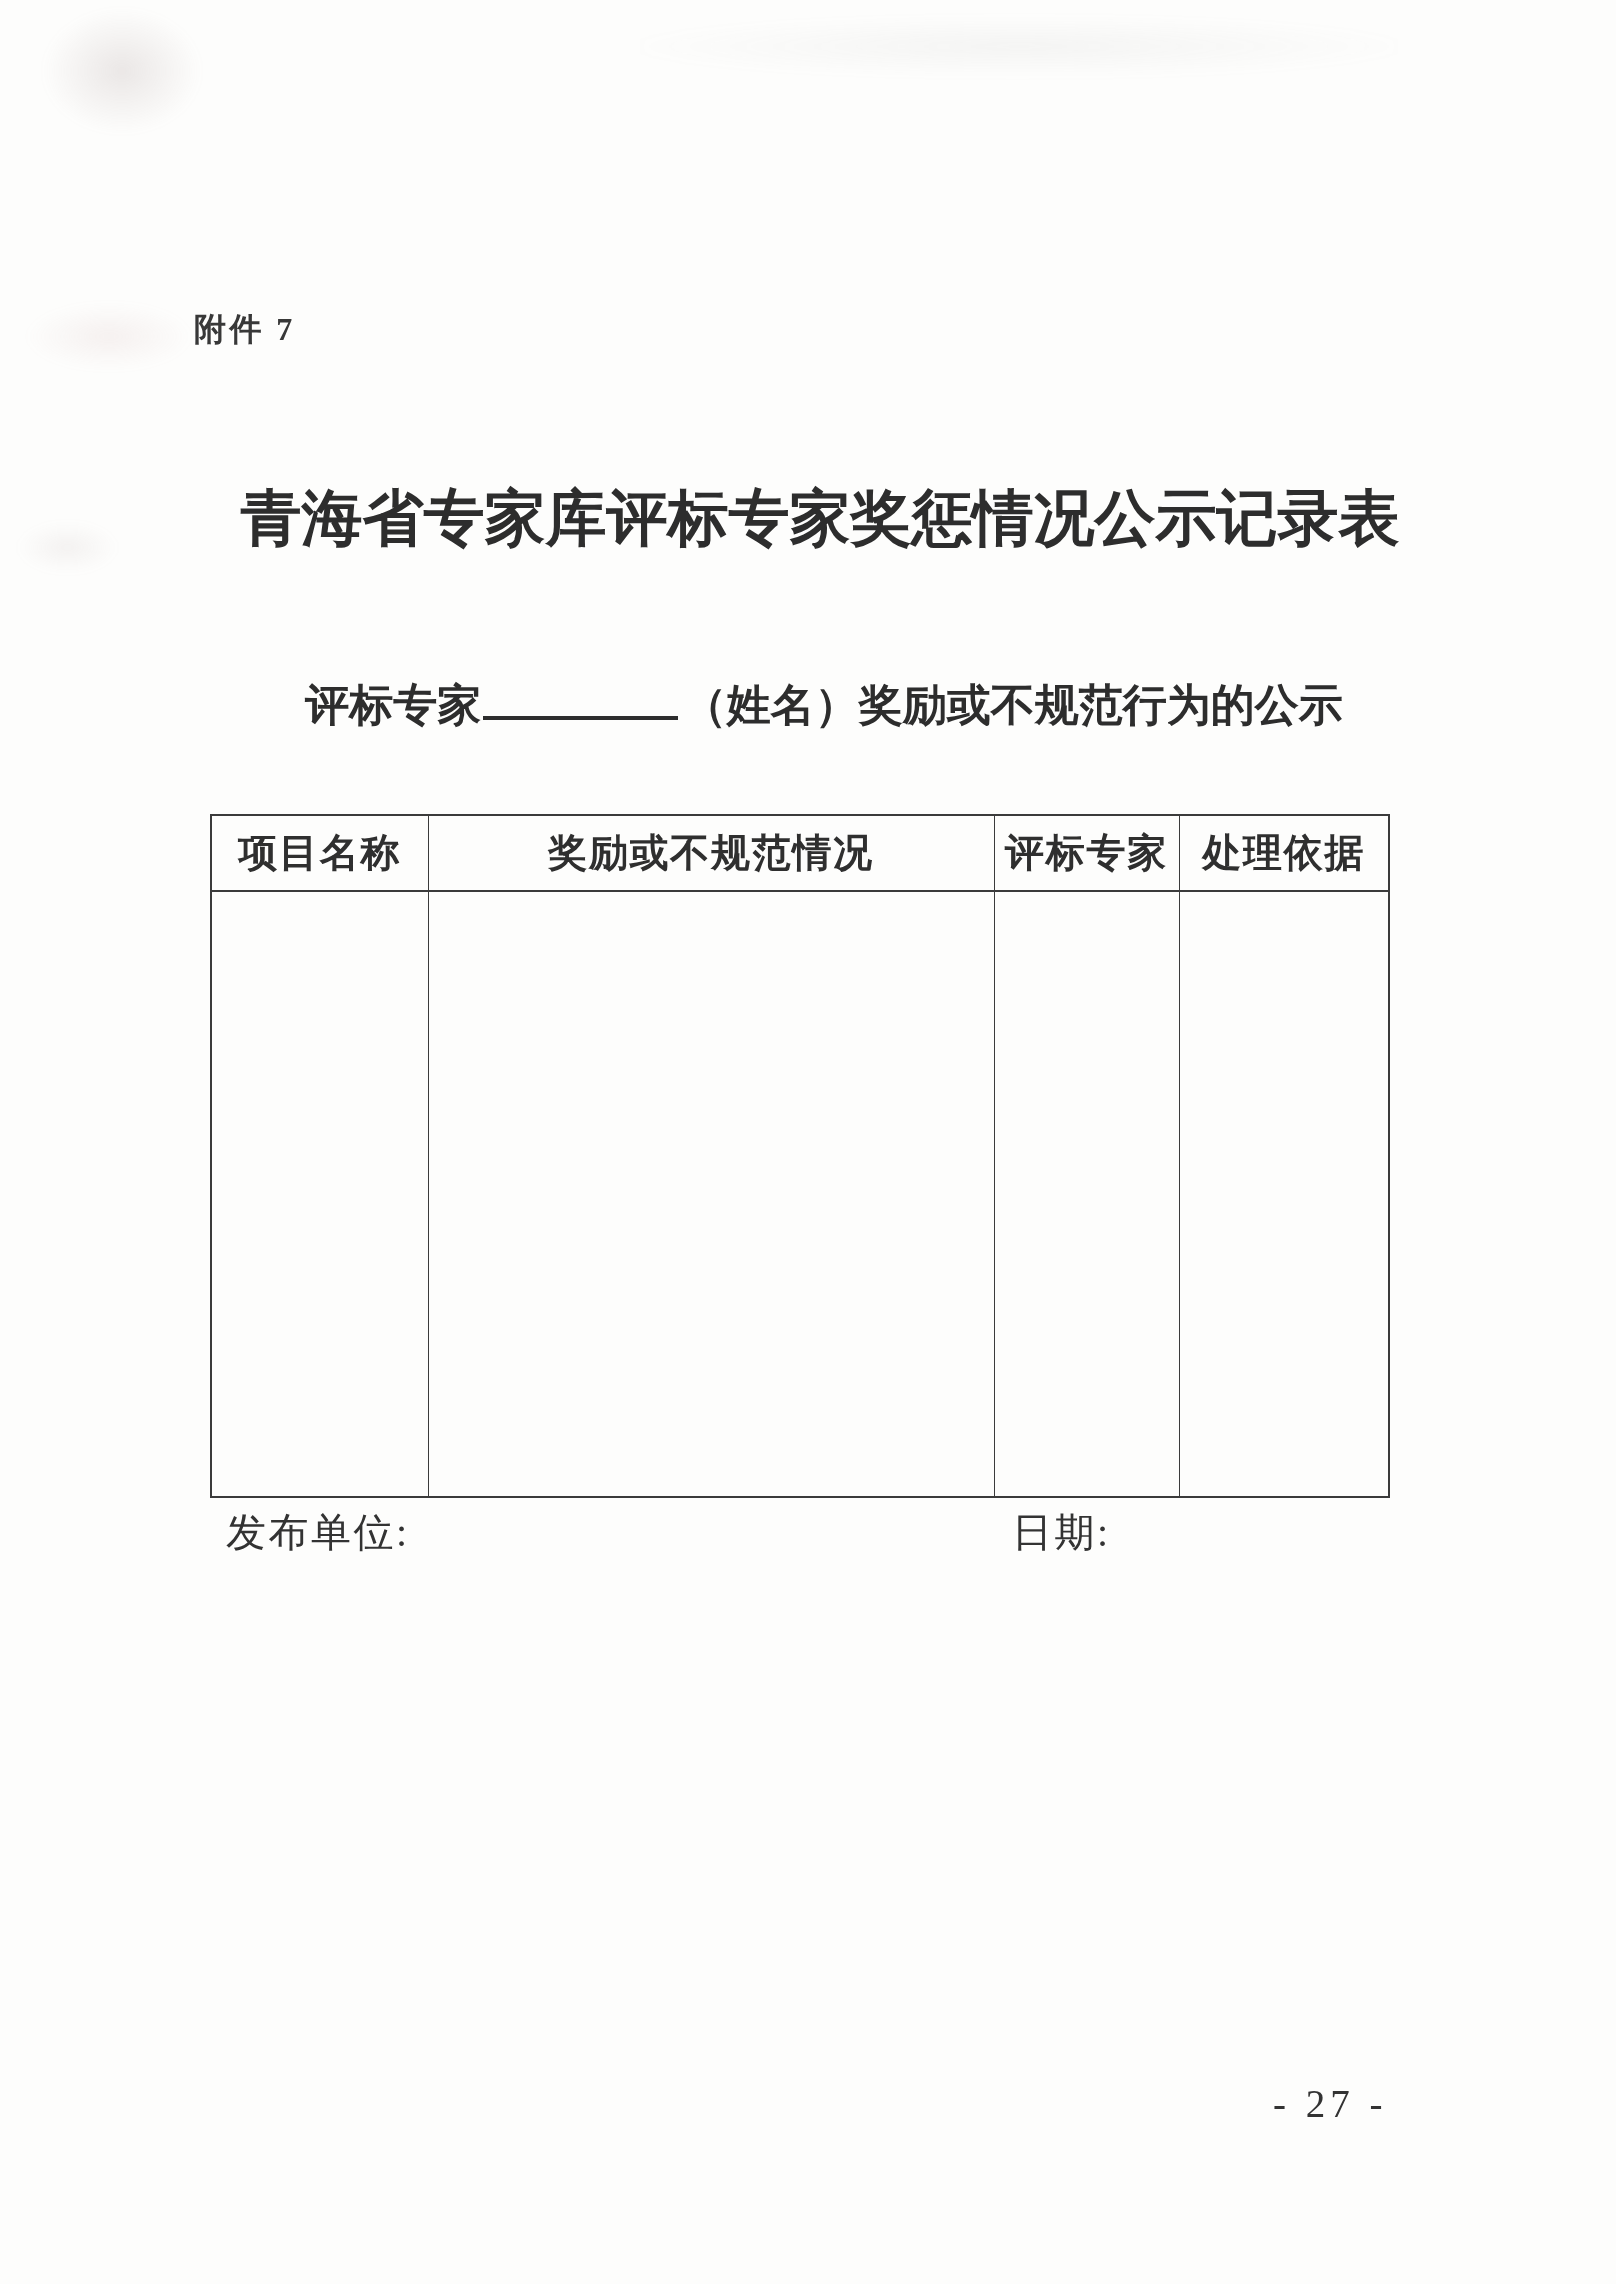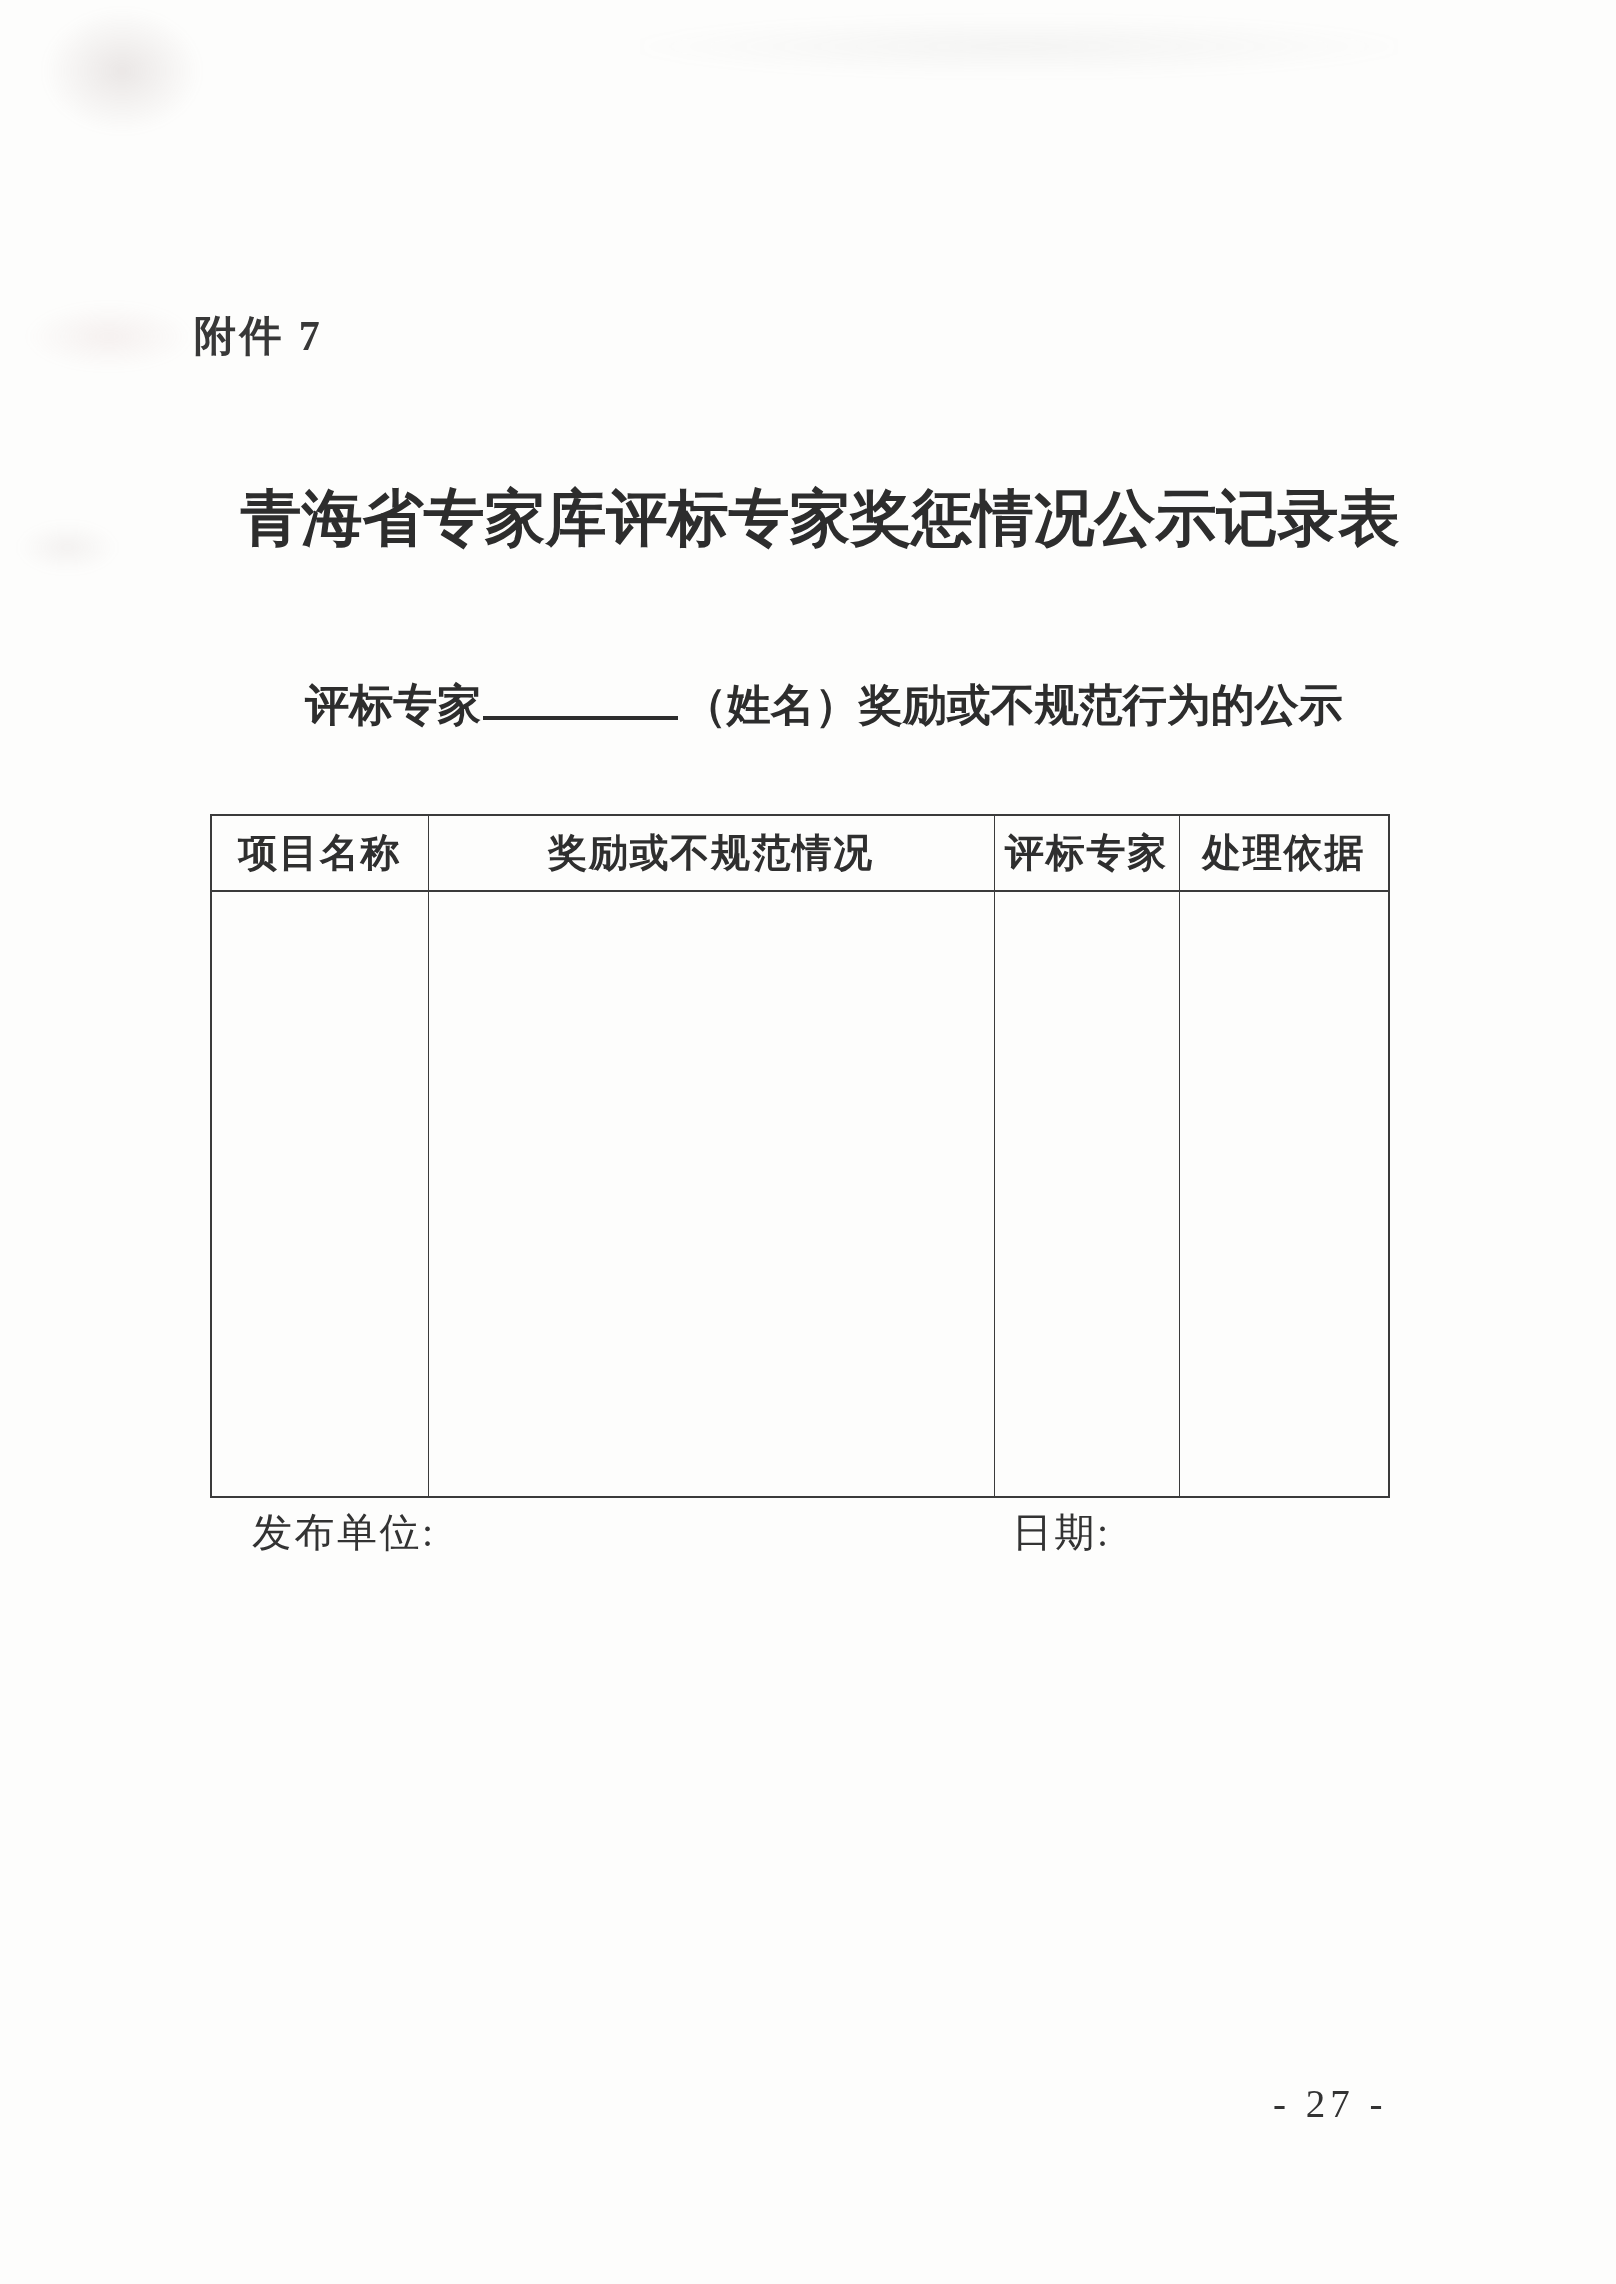--- a/index.html
+++ b/index.html
@@ -29,21 +29,21 @@
               background: radial-gradient(ellipse at center, rgba(190,150,150,0.12), rgba(190,150,150,0) 70%); }
   .smudge-3 { left: 640px; top: 17px; width: 758px; height: 59px;
               background: radial-gradient(ellipse at center, rgba(140,140,140,0.08), rgba(140,140,140,0) 75%); }
   .smudge-4 { left: 17px; top: 522px; width: 101px; height: 51px;
               background: radial-gradient(ellipse at center, rgba(160,140,140,0.10), rgba(160,140,140,0) 70%); }
 
   .attachment-label {
     position: absolute;
     left: 194px;
     top: 308px;
-    font-size: 42px;
+    font-size: 32px;
     font-weight: 700;
     letter-spacing: 3.4px;
     color: #383838;
   }
 
   .doc-title {
     position: absolute;
     left: 12px;
     top: 478px;
     width: 1616px;
@@ -113,21 +113,21 @@
     left: 0;
     top: 1505px;
     width: 1616px;
     height: 51px;
     font-size: 40px;
     color: #333333;
     letter-spacing: 2.5px;
   }
   .publisher-label {
     position: absolute;
-    left: 252px;
+    left: 226px;
     top: 0;
     text-align: right;
   }
   .date-label {
     position: absolute;
     left: 968px;
     top: 0;
     margin-left: 44px;
   }
 

